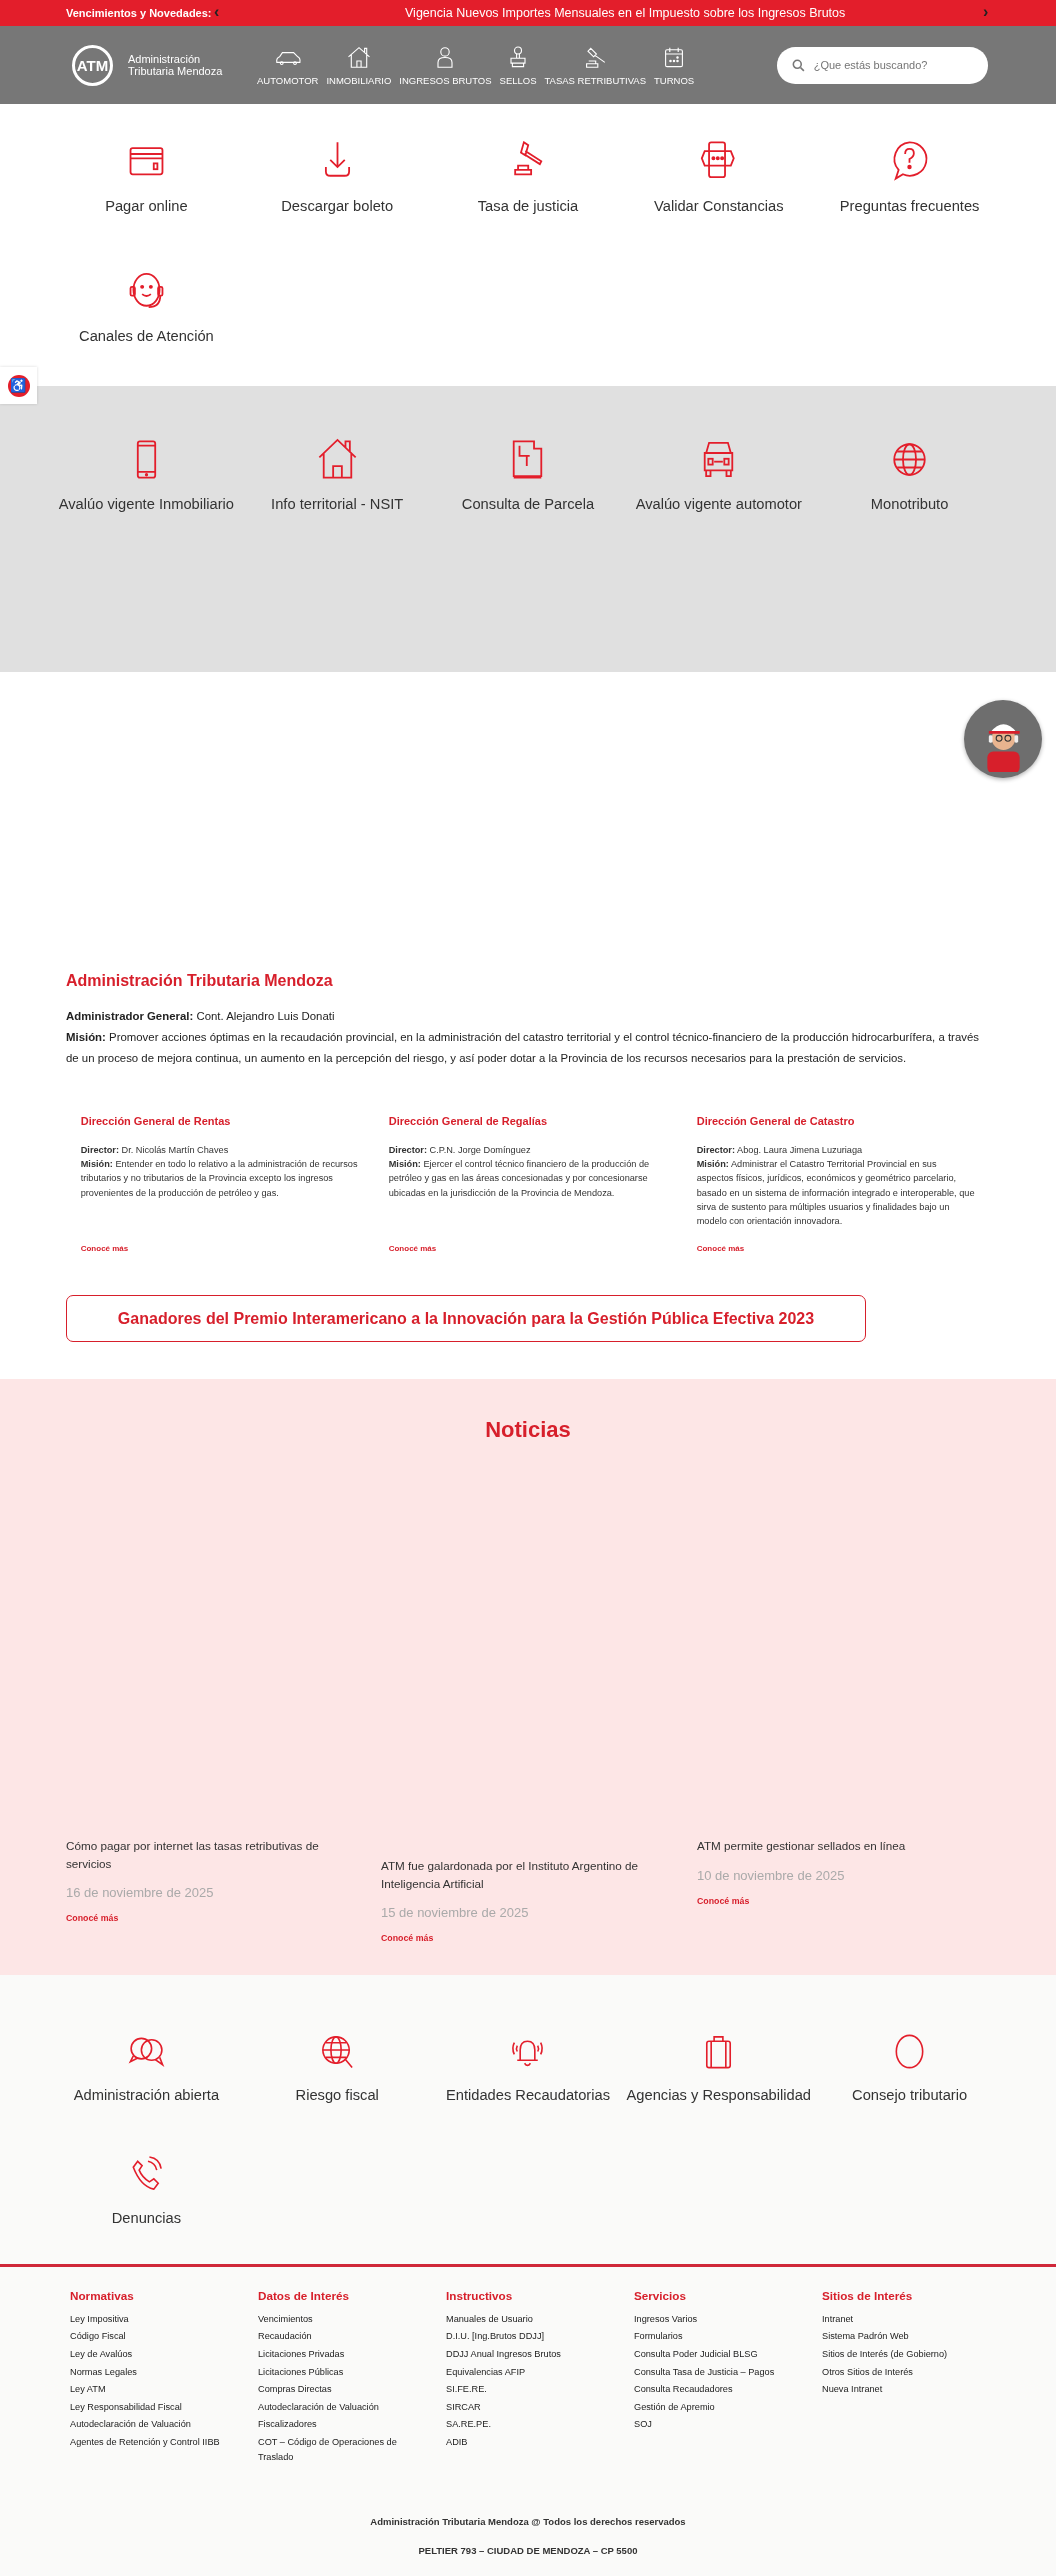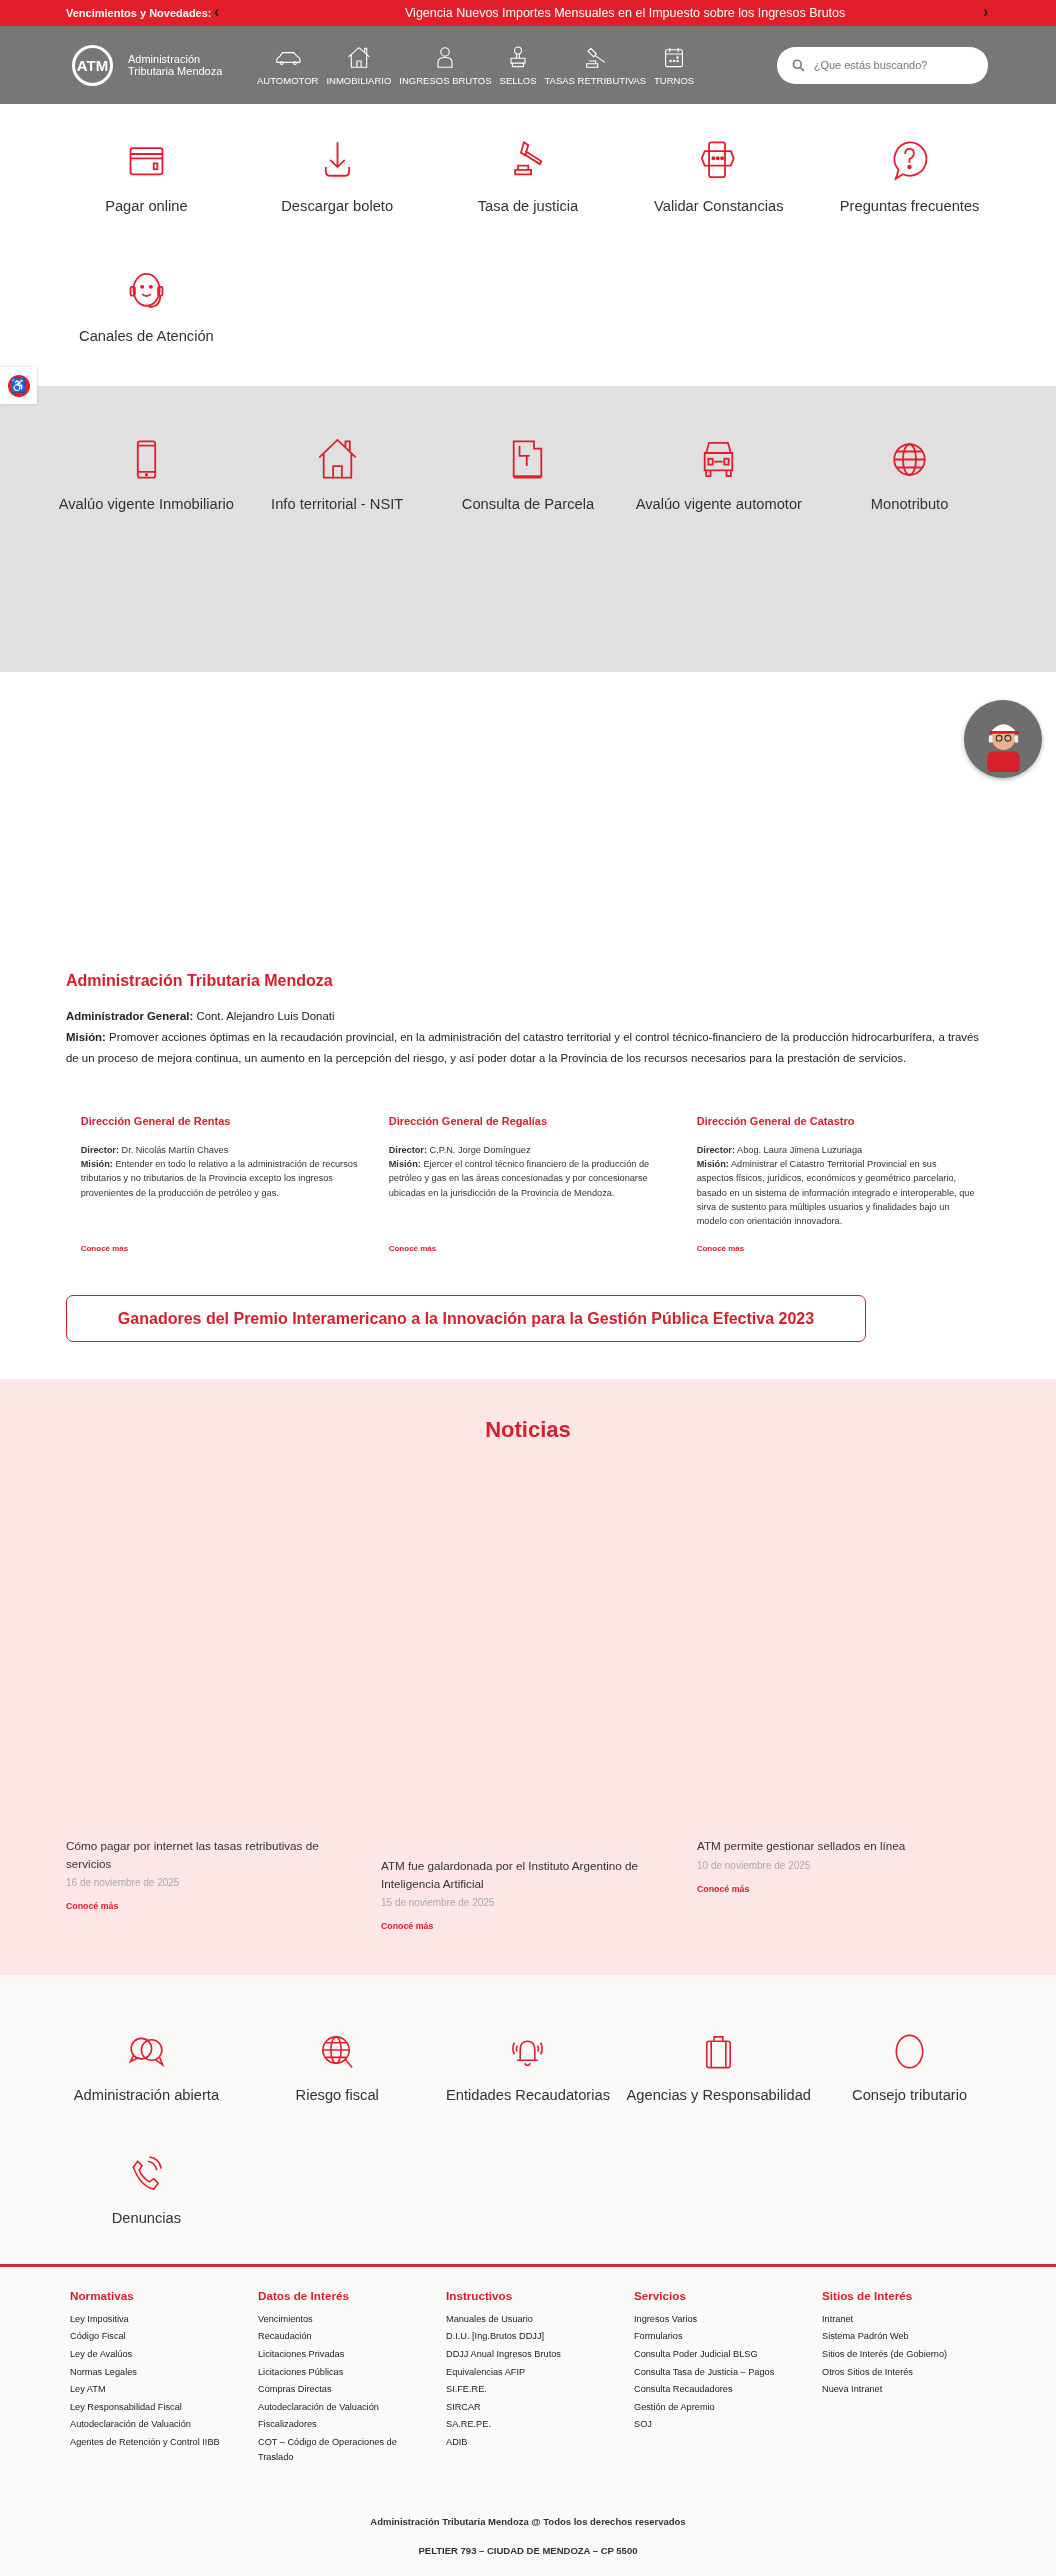--- a/index.html
+++ b/index.html
@@ -36,21 +36,21 @@
 .dirs{position:absolute;left:66px;top:1100px;width:924px;display:grid;grid-template-columns:repeat(3,1fr)}
 .dir{padding:14.7px;height:161px;position:relative}
 .dir h3{color:#d71f2b;font-size:11px;font-weight:bold;margin-bottom:16px}
 .dir p{font-size:9.2px;line-height:14.3px;color:#333}
 .dir a{position:absolute;left:14.7px;top:144px;color:#d71f2b;font-size:8px;font-weight:bold;text-decoration:none}
 .premio{position:absolute;left:66px;top:1295px;width:800px;height:47px;border:1.1px solid #d71f2b;border-radius:7px;display:flex;align-items:center;justify-content:center;color:#d71f2b;font-weight:bold;font-size:16px}
 .news{position:absolute;left:0;top:1379px;width:1056px;height:596px;background:#fde6e6}
 .news h2{position:absolute;left:0;width:1056px;top:38px;text-align:center;color:#d71f2b;font-size:22px;font-weight:bold}
 .nitem{position:absolute;width:286px}
 .nitem .nt{font-size:11.7px;font-weight:normal;color:#333;line-height:17.6px}
-.nitem .nd{font-size:10px;color:#aaa;margin-top:5px}
+.nitem .nd{font-size:13px;color:#aaa;margin-top:13px}
 .nitem a{display:block;color:#d71f2b;font-size:8.8px;margin-top:13.2px;text-decoration:none;font-weight:bold}
 .sec3{position:absolute;left:0;top:1975px;width:1056px;height:289px;background:#fafaf9;padding-top:56px}
 .sec3 .tile{height:123px}
 .sec3 .tile svg{width:41px;height:41px}
 .redline{position:absolute;left:0;top:2264px;width:1056px;height:2.9px;background:#d0283a}
 .footer{position:absolute;left:0;top:2267px;width:1056px;height:309px;background:#fafaf9}
 .fcols{position:absolute;left:70px;top:22px;display:grid;grid-template-columns:repeat(5,188px)}
 .fcol h4{color:#d71f2b;font-size:11.7px;font-weight:bold;margin-bottom:8.8px}
 .fcol li{list-style:none;font-size:9.2px;line-height:17.6px;color:#222;width:161px;cursor:pointer}
 .copy{position:absolute;left:0;width:1056px;text-align:center;font-size:9.5px;font-weight:bold;color:#333}

